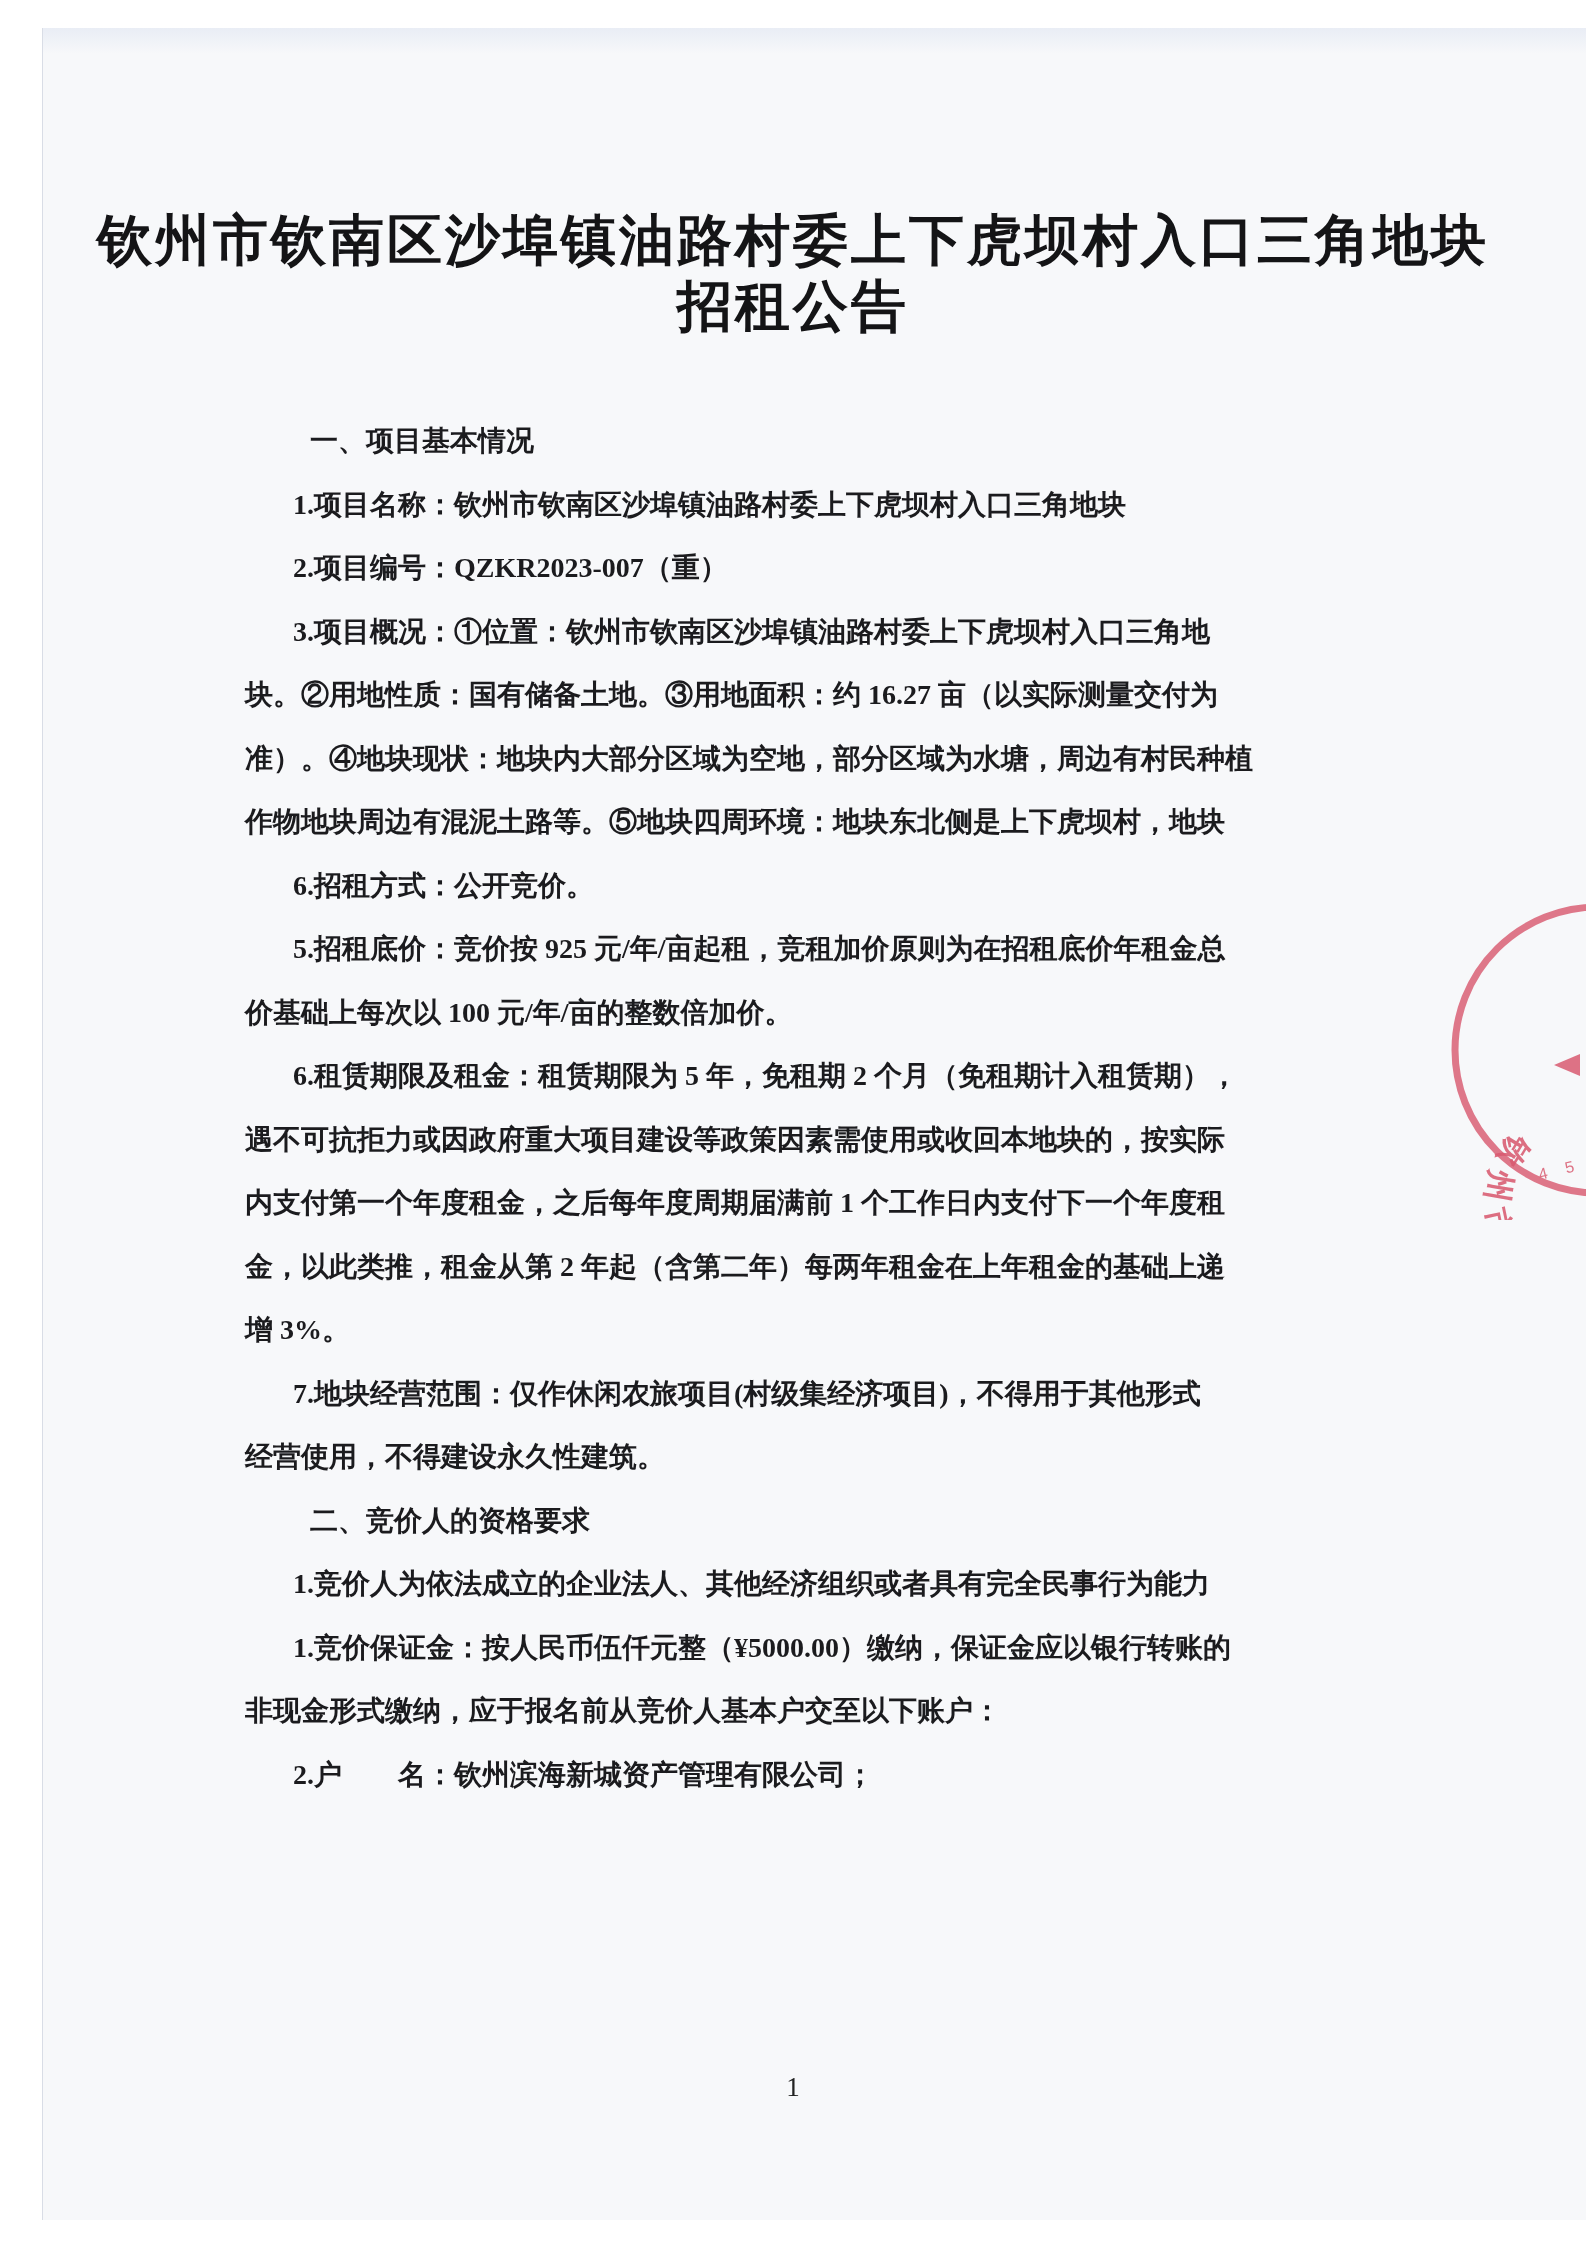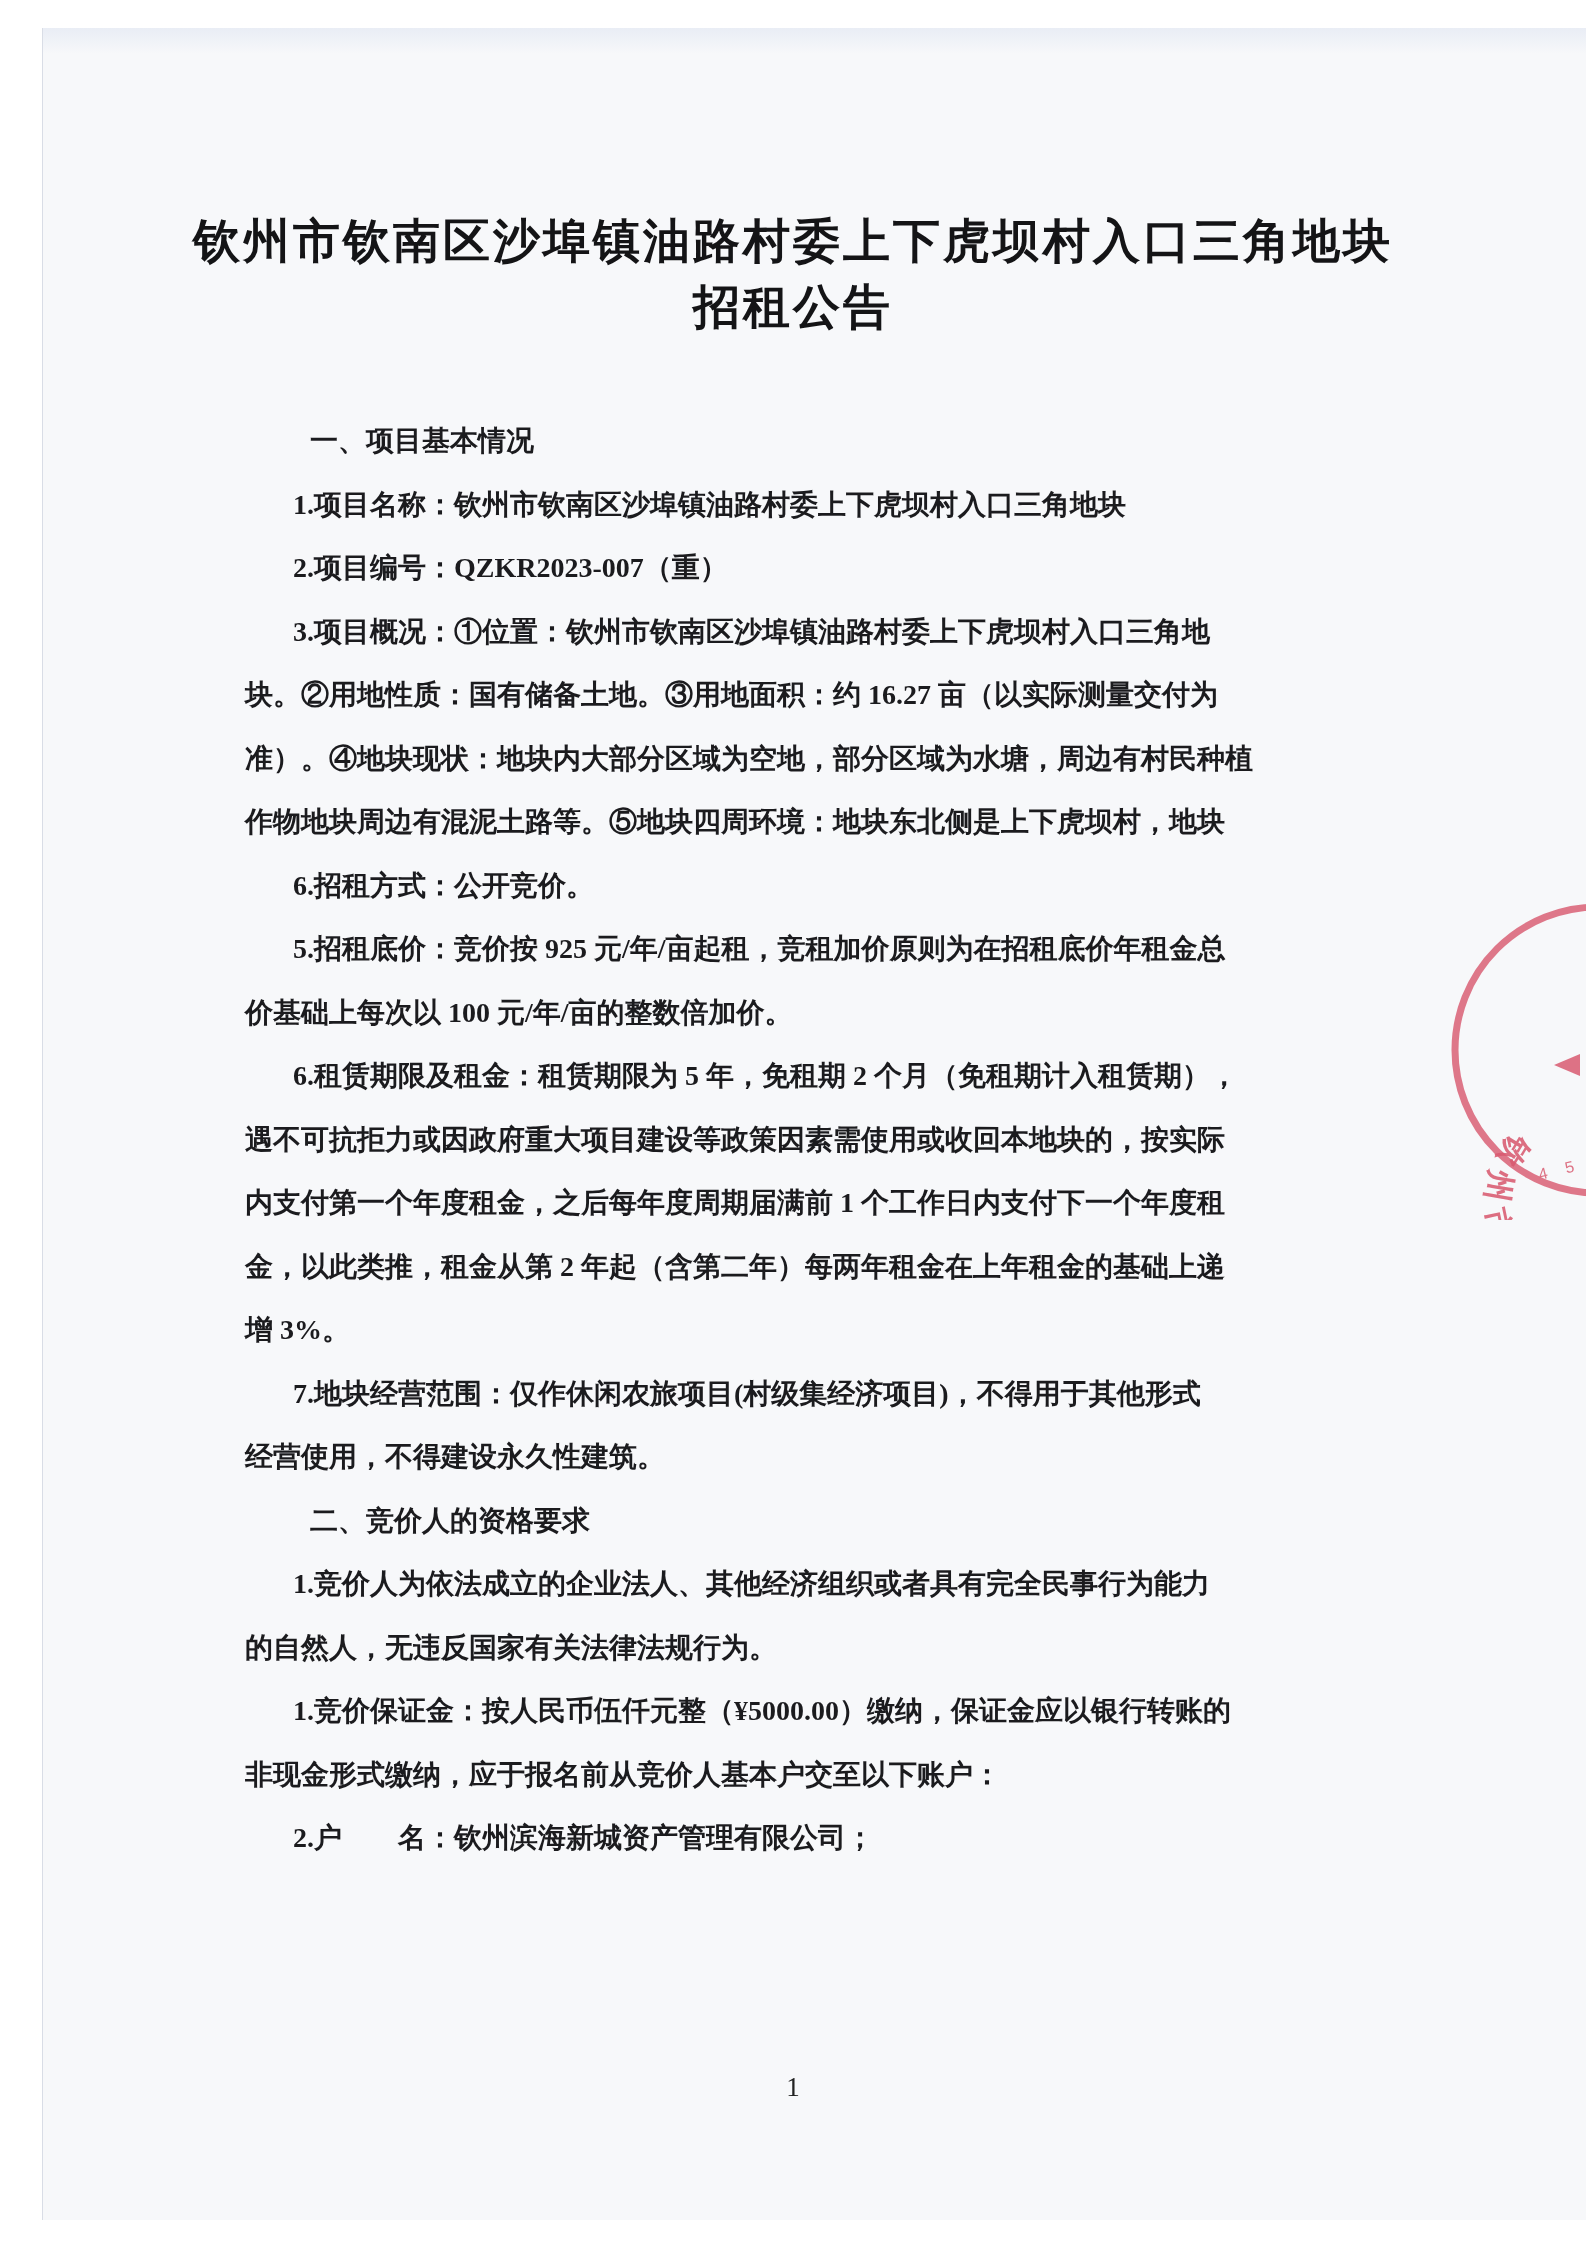--- a/index.html
+++ b/index.html
@@ -17,21 +17,21 @@
   }
   .page-sheet::before {
     content: "";
     position: absolute; left: 0; top: 0; right: 0; height: 26px;
     background: linear-gradient(180deg, #e9edf5 0%, rgba(233,237,245,0) 100%);
   }
   .doc-title {
     position: absolute;
     left: 0; top: 208px; width: 1586px;
     text-align: center;
-    font-size: 47px;
+    font-size: 55px;
     font-weight: 700;
     color: #141416;
     line-height: 66px;
     letter-spacing: 3px;
   }
   .doc-body {
     position: absolute;
     left: 245px; top: 409px;
     width: 1165px;
     font-size: 28px;
@@ -80,21 +80,20 @@
     <div class="ln cont">价基础上每次以 100 元/年/亩的整数倍加价。</div>
     <div class="ln num">6.租赁期限及租金：租赁期限为 5 年，免租期 2 个月（免租期计入租赁期），</div>
     <div class="ln cont">遇不可抗拒力或因政府重大项目建设等政策因素需使用或收回本地块的，按实际</div>
     <div class="ln cont">内支付第一个年度租金，之后每年度周期届满前 1 个工作日内支付下一个年度租</div>
     <div class="ln cont">金，以此类推，租金从第 2 年起（含第二年）每两年租金在上年租金的基础上递</div>
     <div class="ln cont">增 3%。</div>
     <div class="ln num">7.地块经营范围：仅作休闲农旅项目(村级集经济项目)，不得用于其他形式</div>
     <div class="ln cont">经营使用，不得建设永久性建筑。</div>
     <div class="ln heading">二、竞价人的资格要求</div>
     <div class="ln num">1.竞价人为依法成立的企业法人、其他经济组织或者具有完全民事行为能力</div>
-    <div class="ln cont">的自然人，无违反国家有关法律法规行为。</div>
     <div class="ln num">1.竞价保证金：按人民币伍仟元整（¥5000.00）缴纳，保证金应以银行转账的</div>
     <div class="ln cont">非现金形式缴纳，应于报名前从竞价人基本户交至以下账户：</div>
     <div class="ln num">2.户　　名：钦州滨海新城资产管理有限公司；</div>
   </div>
 
 <div class="page-number">1</div>
 
 <div class="seal-wrap">
   <svg width="340" height="340" viewBox="0 0 340 340">
     <circle cx="170" cy="170" r="143" fill="none" stroke="#d85a70" stroke-opacity="0.82" stroke-width="7"></circle>

